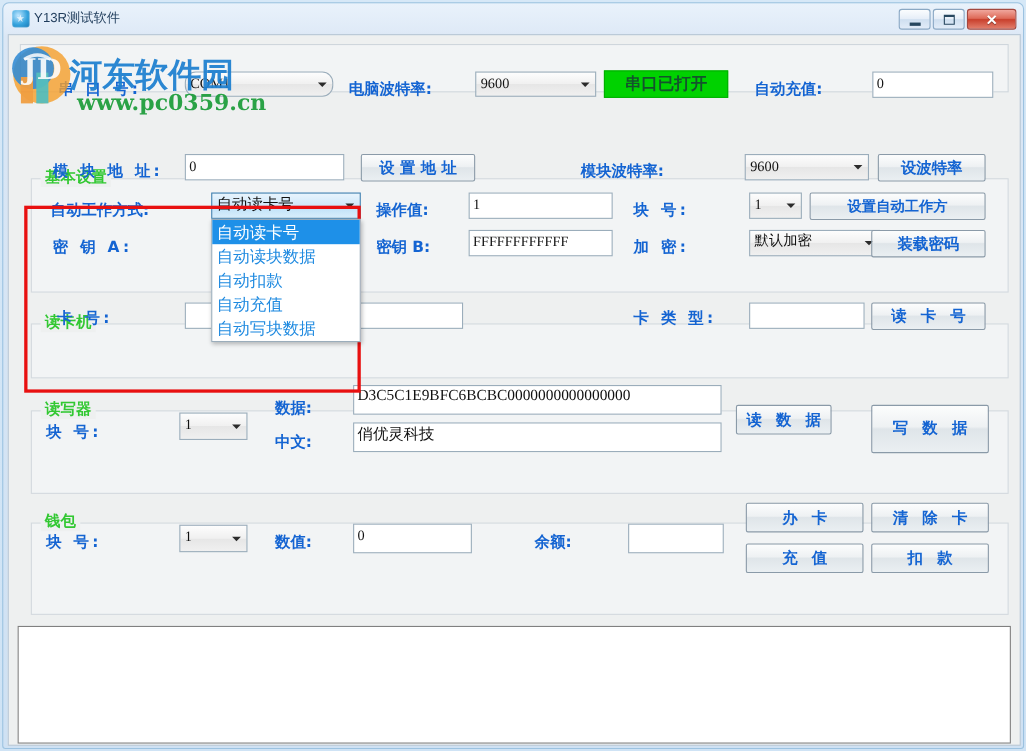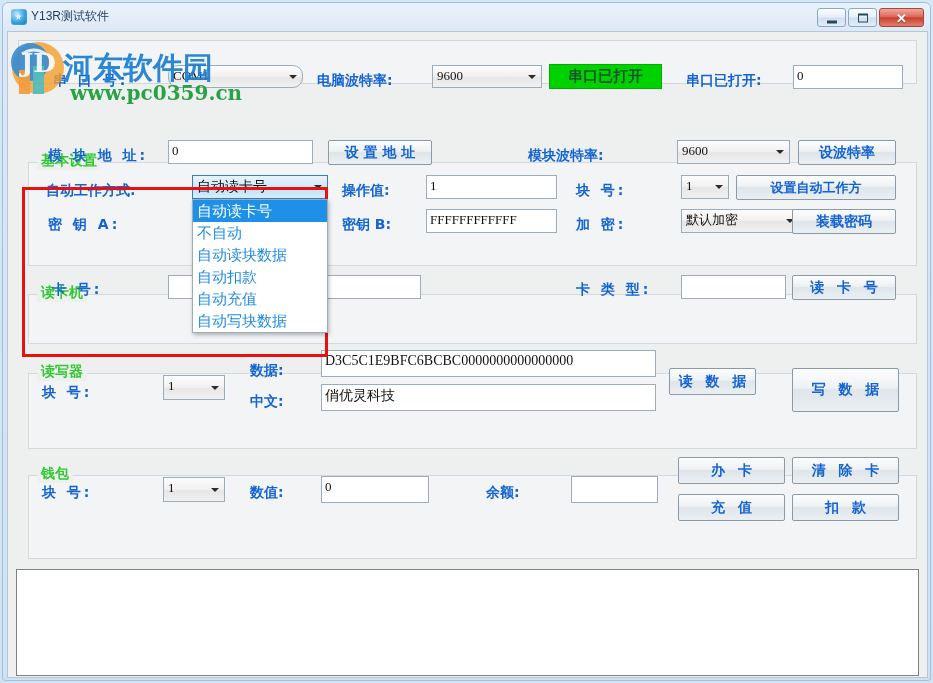--- a/index.html
+++ b/index.html
@@ -324,21 +324,21 @@
       </div>
 
       <div class="lbl" style="left:309px; top:40px;">电脑波特率:</div>
       <div class="combo" style="left:424px; top:33px; width:110px; height:23px;">
         <span>9600</span>
         <span class="arrow"></span>
       </div>
 
       <div class="btn-green" style="left:541px; top:32px; width:113px; height:25px;">串口已打开</div>
 
-      <div class="lbl" style="left:678px; top:40px;">串口已打开:</div>
+      <div class="lbl" style="left:678px; top:40px;">自动充值:</div>
       <div class="txt" style="left:785px; top:33px; width:110px; height:24px;">0</div>
 
       <div class="watermark">
         <svg width="330" height="70" viewBox="0 0 330 70" xmlns="http://www.w3.org/2000/svg">
           <g opacity="0.88">
             <circle cx="30" cy="32" r="26" fill="#f5a02c" opacity="0.92"></circle>
             <circle cx="22" cy="26" r="19" fill="#1c7fd0" opacity="0.9"></circle>
             <rect x="11" y="34" width="11" height="24" fill="#f0932a" opacity="0.95"></rect>
             <rect x="25" y="30" width="11" height="28" fill="#3fb6b6" opacity="0.95"></rect>
             <path d="M14 18 q12 -8 24 0" stroke="#ffffff" stroke-width="3" fill="none" opacity="0.85"></path>
@@ -441,21 +441,20 @@
 
       <div class="btn spread" style="left:670px; top:425px; width:107px; height:27px;">办 卡</div>
       <div class="btn spread" style="left:784px; top:425px; width:107px; height:27px;">清 除 卡</div>
       <div class="btn spread" style="left:670px; top:462px; width:107px; height:27px;">充 值</div>
       <div class="btn spread" style="left:784px; top:462px; width:107px; height:27px;">扣 款</div>
 
       <div class="logbox"></div>
 
       <div class="dropdown" id="auto-mode-dropdown" style="left:184px; top:167px; width:136px;">
           <div class="dd-item sel">自动读卡号</div>
-          <div class="dd-item">不自动</div>
           <div class="dd-item">自动读块数据</div>
           <div class="dd-item">自动扣款</div>
           <div class="dd-item">自动充值</div>
           <div class="dd-item">自动写块数据</div>
         </div>
 
       <div class="redbox"></div>
 
     </div>
   </div>

